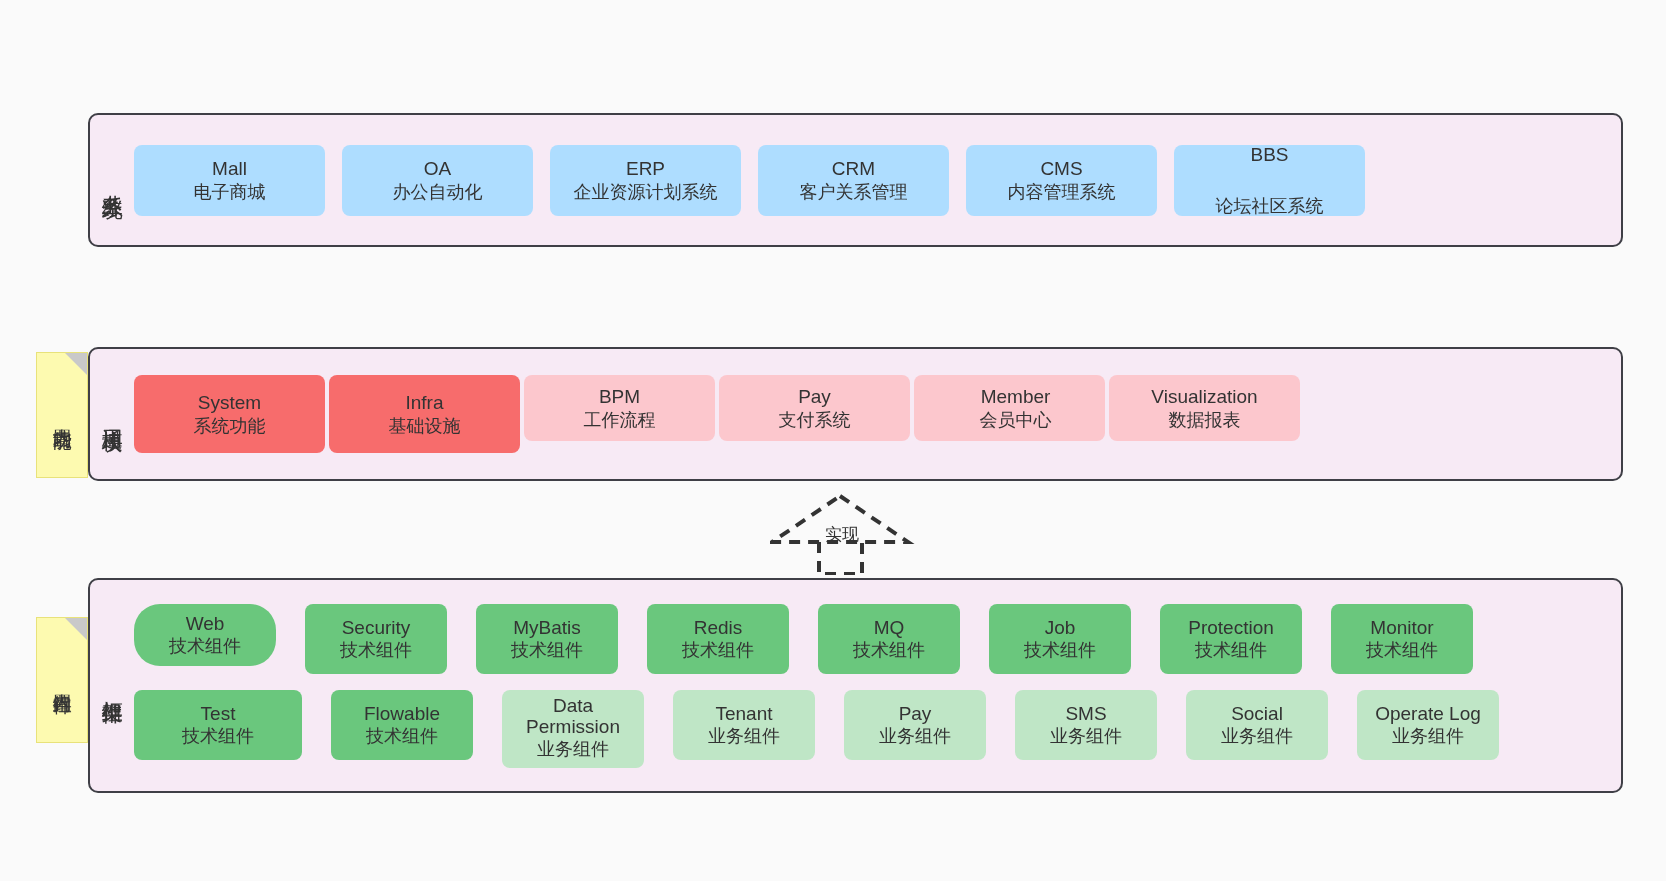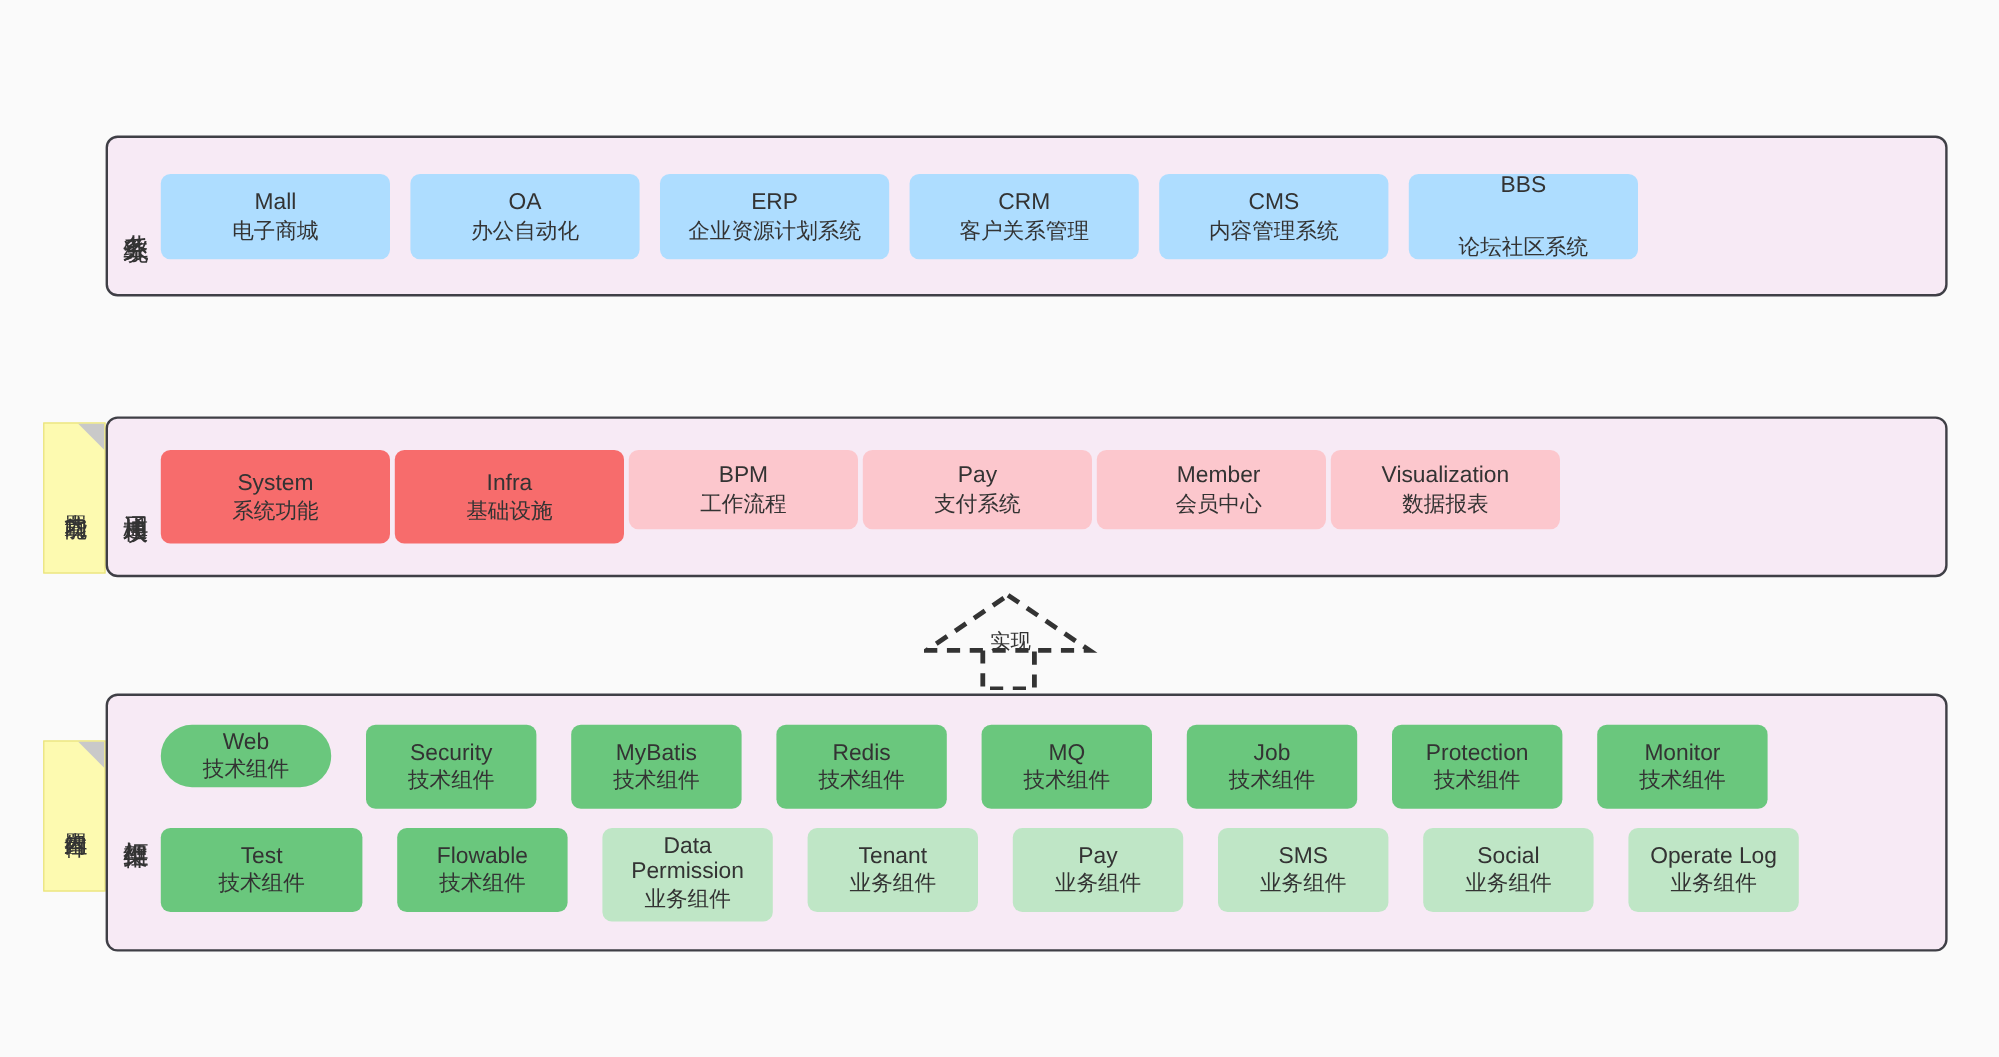--- a/index.html
+++ b/index.html
@@ -238,21 +238,21 @@
   <div class="note" style="left:36px; top:617px; width:52px; height:126px;">
     <span class="fold"></span>
     <span class="note-text">内置组件</span>
   </div>
 
   <div class="layer" id="layer-framework" style="left:88px; top:578px; width:1535px; height:215px;">
     <div class="layer-caption">框架组件</div>
     <div class="layer-body">
 
       <div class="row" style="gap:29px;">
-        <div class="card c-green" style="width:142px;height:52px;border-radius:26px;">
+        <div class="card c-green" style="width:142px;height:62px;border-radius:26px;">
           <span class="t-en">Web</span>
           <span class="t-cn">技术组件</span>
         </div>
         <div class="card c-green" style="width:142px;height:70px;">
           <span class="t-en">Security</span>
           <span class="t-cn">技术组件</span>
         </div>
         <div class="card c-green" style="width:142px;height:70px;">
           <span class="t-en">MyBatis</span>
           <span class="t-cn">技术组件</span>

